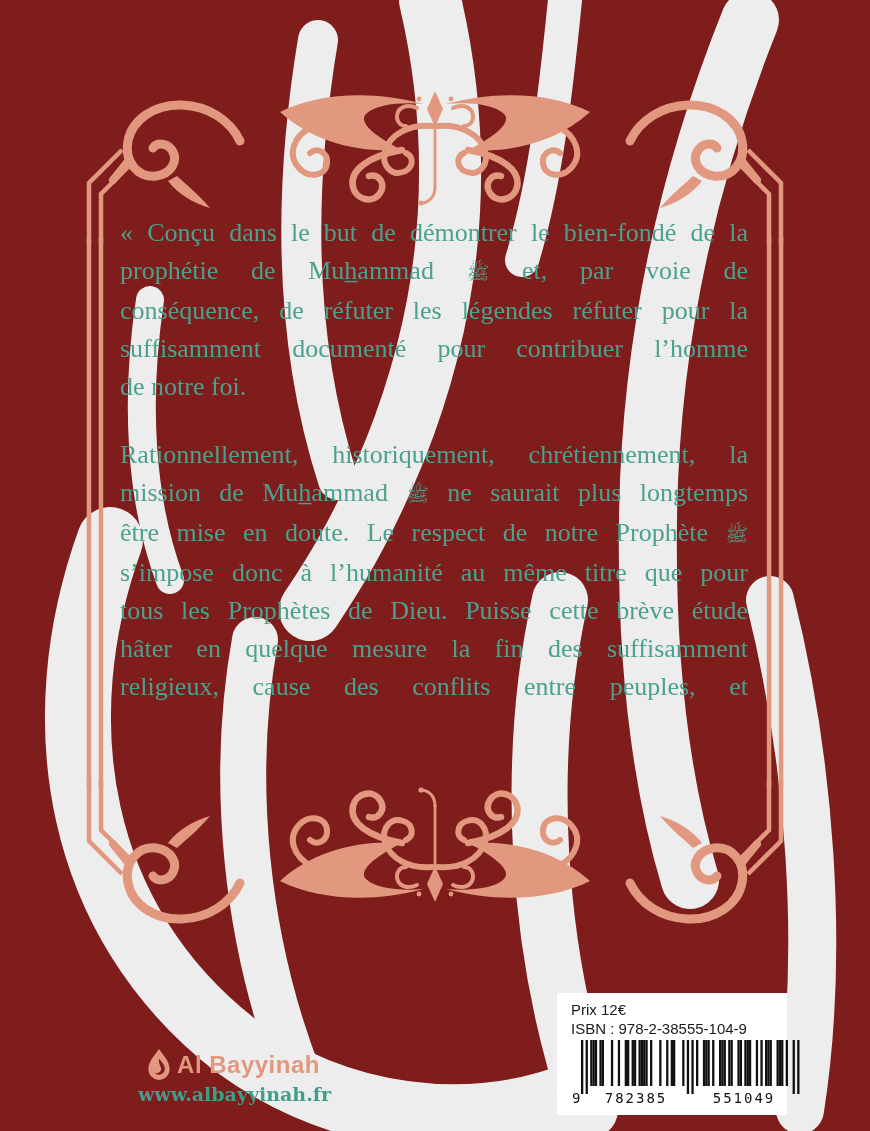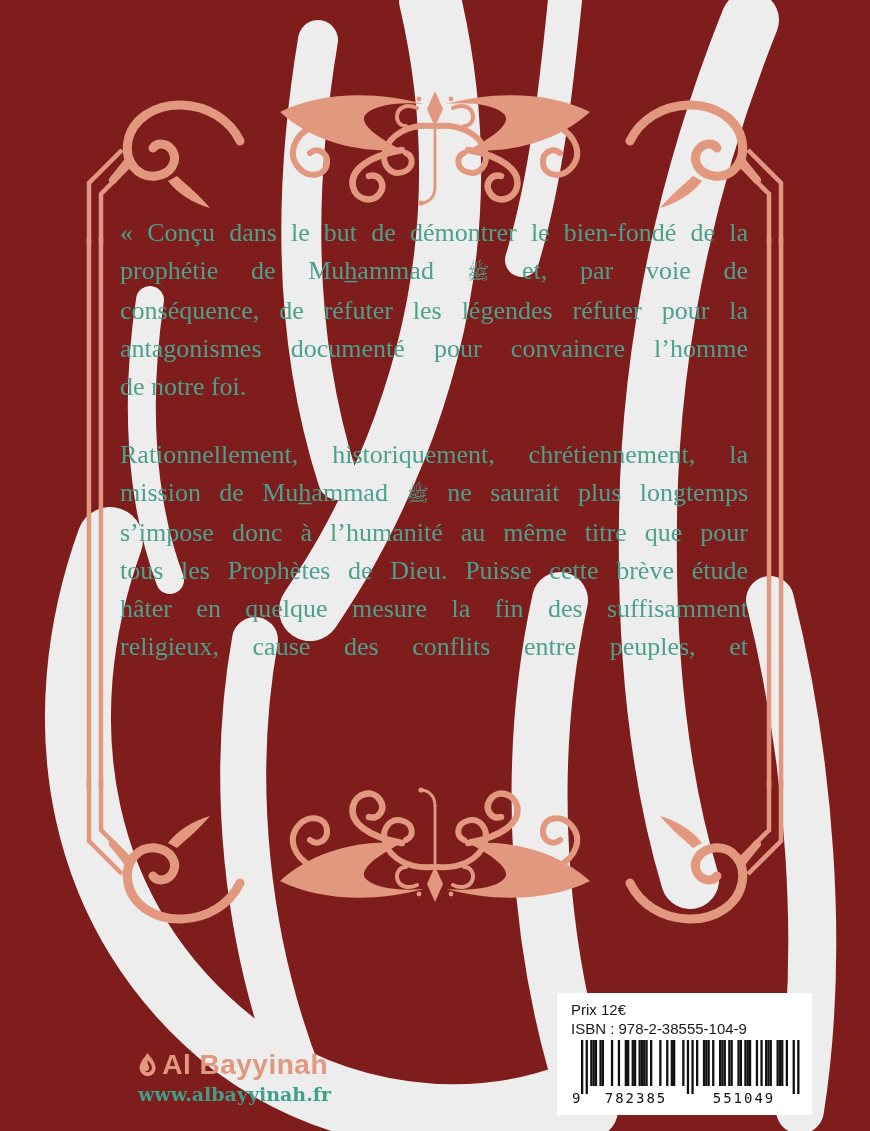--- a/index.html
+++ b/index.html
@@ -12,27 +12,27 @@
          font-size:26px;line-height:38px;}
   .para{margin:0;}
   .para.p2{margin-top:30px;}
   .qline{display:block;text-align:justify;text-align-last:justify;white-space:normal;}
   .qline.last{text-align-last:left;}
   .saw{font-family:"DejaVu Sans","Liberation Sans",sans-serif;font-size:0.72em;}
 
   
   .publisher{position:absolute;left:138px;top:1048px;width:190px;text-align:center;}
   .logo-row{display:flex;align-items:center;justify-content:center;gap:5px;}
-  .logo-name{font-family:"Liberation Sans",sans-serif;font-weight:bold;font-size:28px;
+  .logo-name{font-family:"Liberation Sans",sans-serif;font-weight:bold;font-size:24px;
              color:#e2987e;letter-spacing:0.5px;white-space:nowrap;}
   .website{font-family:"DejaVu Serif","Liberation Serif",serif;font-weight:bold;
            font-size:19px;color:#3f9f8a;margin-top:1px;white-space:nowrap;}
 
   
-  .sales{position:absolute;left:557px;top:993px;width:255px;height:122px;background:#ffffff;
+  .sales{position:absolute;left:557px;top:993px;width:230px;height:122px;background:#ffffff;
          font-family:"Liberation Sans",sans-serif;color:#1a1a1a;
          padding:8px 0 0 14px;box-sizing:border-box;}
   .price{font-size:15px;}
   .isbn{font-size:15px;margin-top:2px;}
   .barcode{display:block;margin-top:3px;}
   .barcode text{font-family:"DejaVu Sans Mono","Liberation Mono",monospace;font-size:14px;fill:#111;}
   .barcode rect{fill:#111;}
 
   .frame-svg .fs{fill:none;stroke:#e2987e;}
   .frame-svg .ff{fill:#e2987e;stroke:none;}
@@ -96,26 +96,27 @@
 
     <use href="#flourish"></use>
     <use href="#flourish" transform="translate(0,993) scale(1,-1)"></use>
   </svg>
 
   <div class="quote">
     <p class="para p1">
       <span class="qline">« Conçu dans le but de démontrer le bien-fondé de la</span>
       <span class="qline">prophétie de Muh̲ammad <span class="saw">ﷺ</span> et, par voie de</span>
       <span class="qline">conséquence, de réfuter les légendes réfuter pour la</span>
-      <span class="qline">antagonismes documenté pour convaincre l’homme</span>
+      <span class="qline">suffisamment documenté pour contribuer l’homme</span>
       <span class="qline last">de notre foi.</span>
     </p>
     <p class="para p2">
       <span class="qline">Rationnellement, historiquement, chrétiennement, la</span>
       <span class="qline">mission de Muh̲ammad <span class="saw">ﷺ</span> ne saurait plus longtemps</span>
+      <span class="qline">être mise en doute. Le respect de notre Prophète <span class="saw">ﷺ</span></span>
       <span class="qline">s’impose donc à l’humanité au même titre que pour</span>
       <span class="qline">tous les Prophètes de Dieu. Puisse cette brève étude</span>
       <span class="qline">hâter en quelque mesure la fin des suffisamment</span>
       <span class="qline">religieux, cause des conflits entre peuples, et</span>
     </p>
   </div>
 
   <div class="publisher">
     <div class="logo-row">
       <svg width="26" height="34" viewBox="0 0 24 32">

